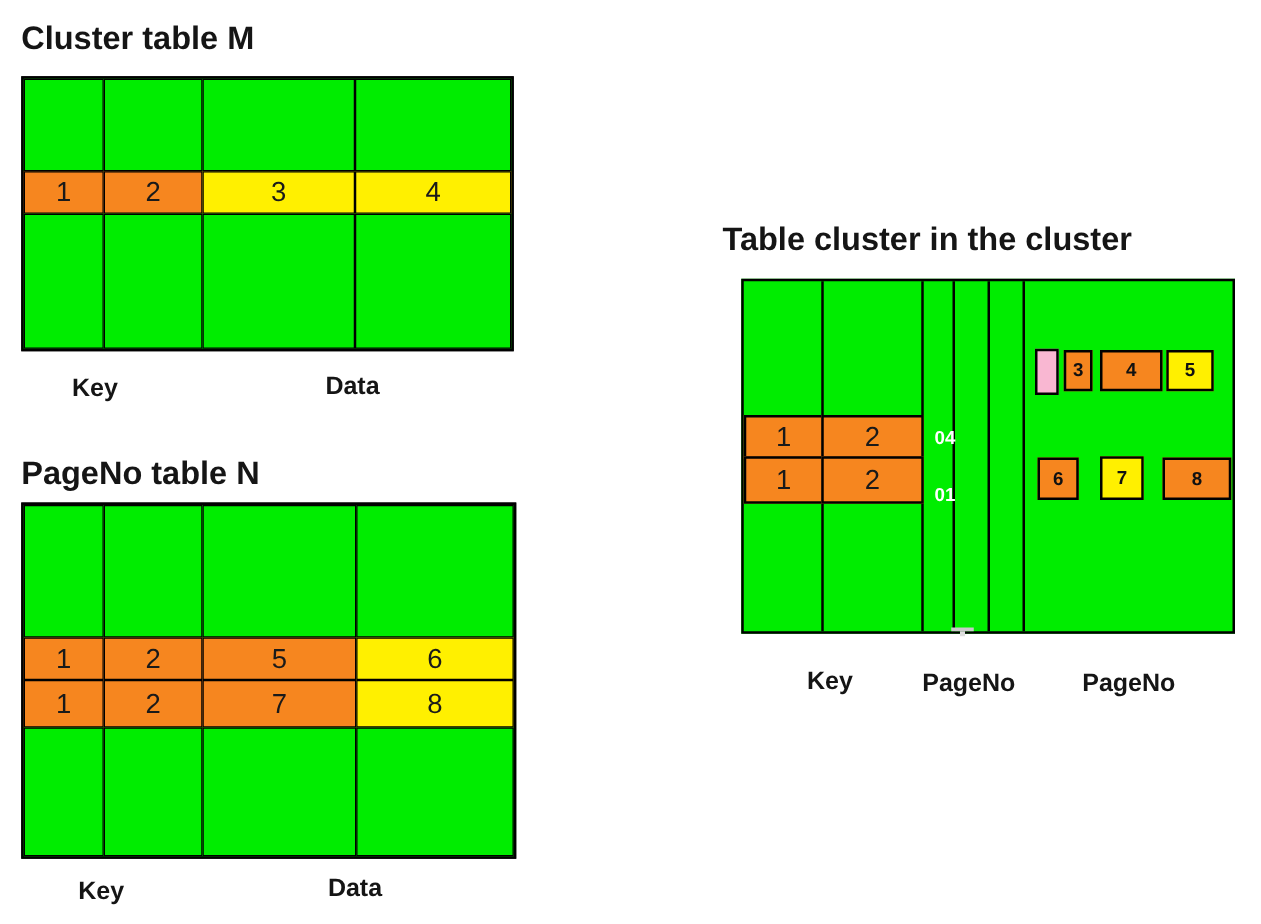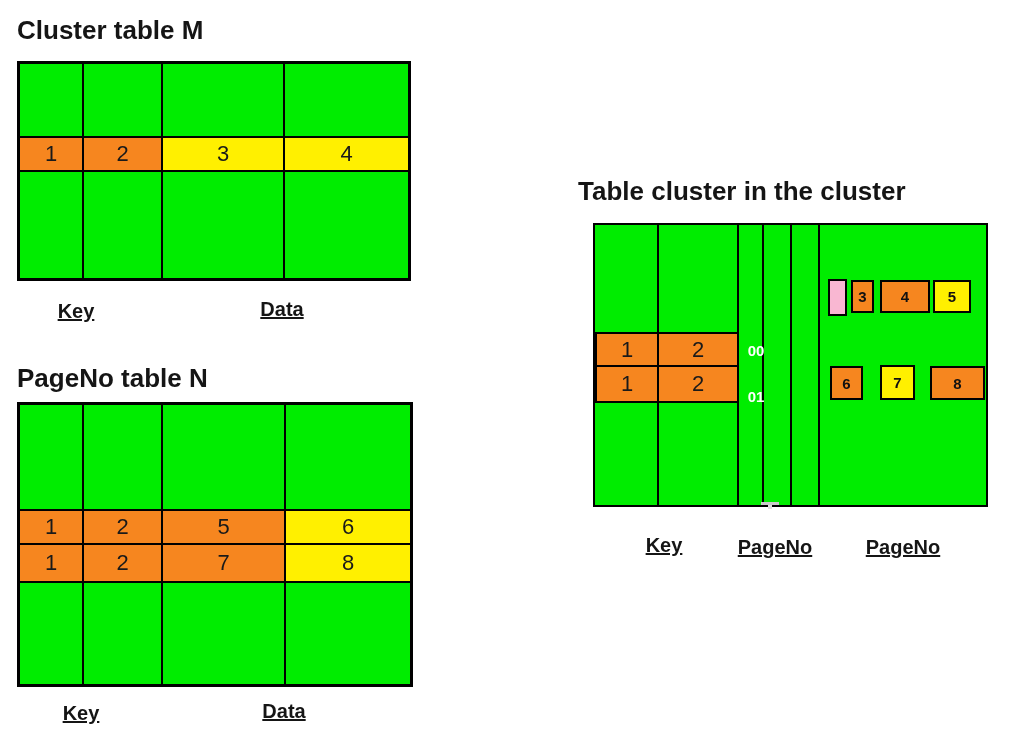--- a/index.html
+++ b/index.html
@@ -6,21 +6,21 @@
   body{
     width:1009px;height:739px;position:relative;background:#ffffff;
     font-family:"Liberation Sans", sans-serif;color:#111111;overflow:hidden;
   }
   .abs{position:absolute;}
   .diagram-title{
     font-weight:700;font-size:26px;line-height:30px;text-align:left;
     color:#151515;letter-spacing:0px;white-space:nowrap;
   }
   .axis-label{
-    font-weight:700;font-size:20px;line-height:22px;text-align:center;color:#151515;text-decoration:underline;
+    font-weight:700;font-size:20px;line-height:22px;text-align:center;color:#151515;
   }
   
   .grid-table{
     display:grid;border:2px solid #000;box-sizing:border-box;background:#000;
   }
   .grid-table .cell{
     border:1px solid #000;box-sizing:border-box;
     display:flex;align-items:center;justify-content:center;
     font-size:22px;font-weight:400;color:#1a1a1a;
   }
@@ -114,21 +114,21 @@
   <div class="vline" style="left:142px;"></div>
   <div class="vline" style="left:167px;"></div>
   <div class="vline" style="left:195px;"></div>
   <div class="vline" style="left:223px;"></div>
 
   <div class="db-cell bg-orange" style="left:0;top:107px;width:64px;height:35px;">1</div>
   <div class="db-cell bg-orange" style="left:62px;top:107px;width:82px;height:35px;">2</div>
   <div class="db-cell bg-orange" style="left:0;top:140px;width:64px;height:38px;">1</div>
   <div class="db-cell bg-orange" style="left:62px;top:140px;width:82px;height:38px;">2</div>
 
-  <div class="pageno" style="left:146px;top:112px;">00</div>
+  <div class="pageno" style="left:146px;top:112px;">04</div>
   <div class="pageno" style="left:146px;top:148px;margin-top:10px;">01</div>
 
   <div class="varbox bg-pink" style="left:233px;top:54px;width:19px;height:37px;"></div>
   <div class="varbox bg-orange" style="left:256px;top:55px;width:23px;height:33px;">3</div>
   <div class="varbox bg-orange" style="left:285px;top:55px;width:50px;height:33px;">4</div>
   <div class="varbox bg-yellow" style="left:338px;top:55px;width:38px;height:33px;">5</div>
 
   <div class="varbox bg-orange" style="left:235px;top:141px;width:33px;height:34px;">6</div>
   <div class="varbox bg-yellow" style="left:285px;top:140px;width:35px;height:35px;">7</div>
   <div class="varbox bg-orange" style="left:335px;top:141px;width:55px;height:34px;">8</div>

